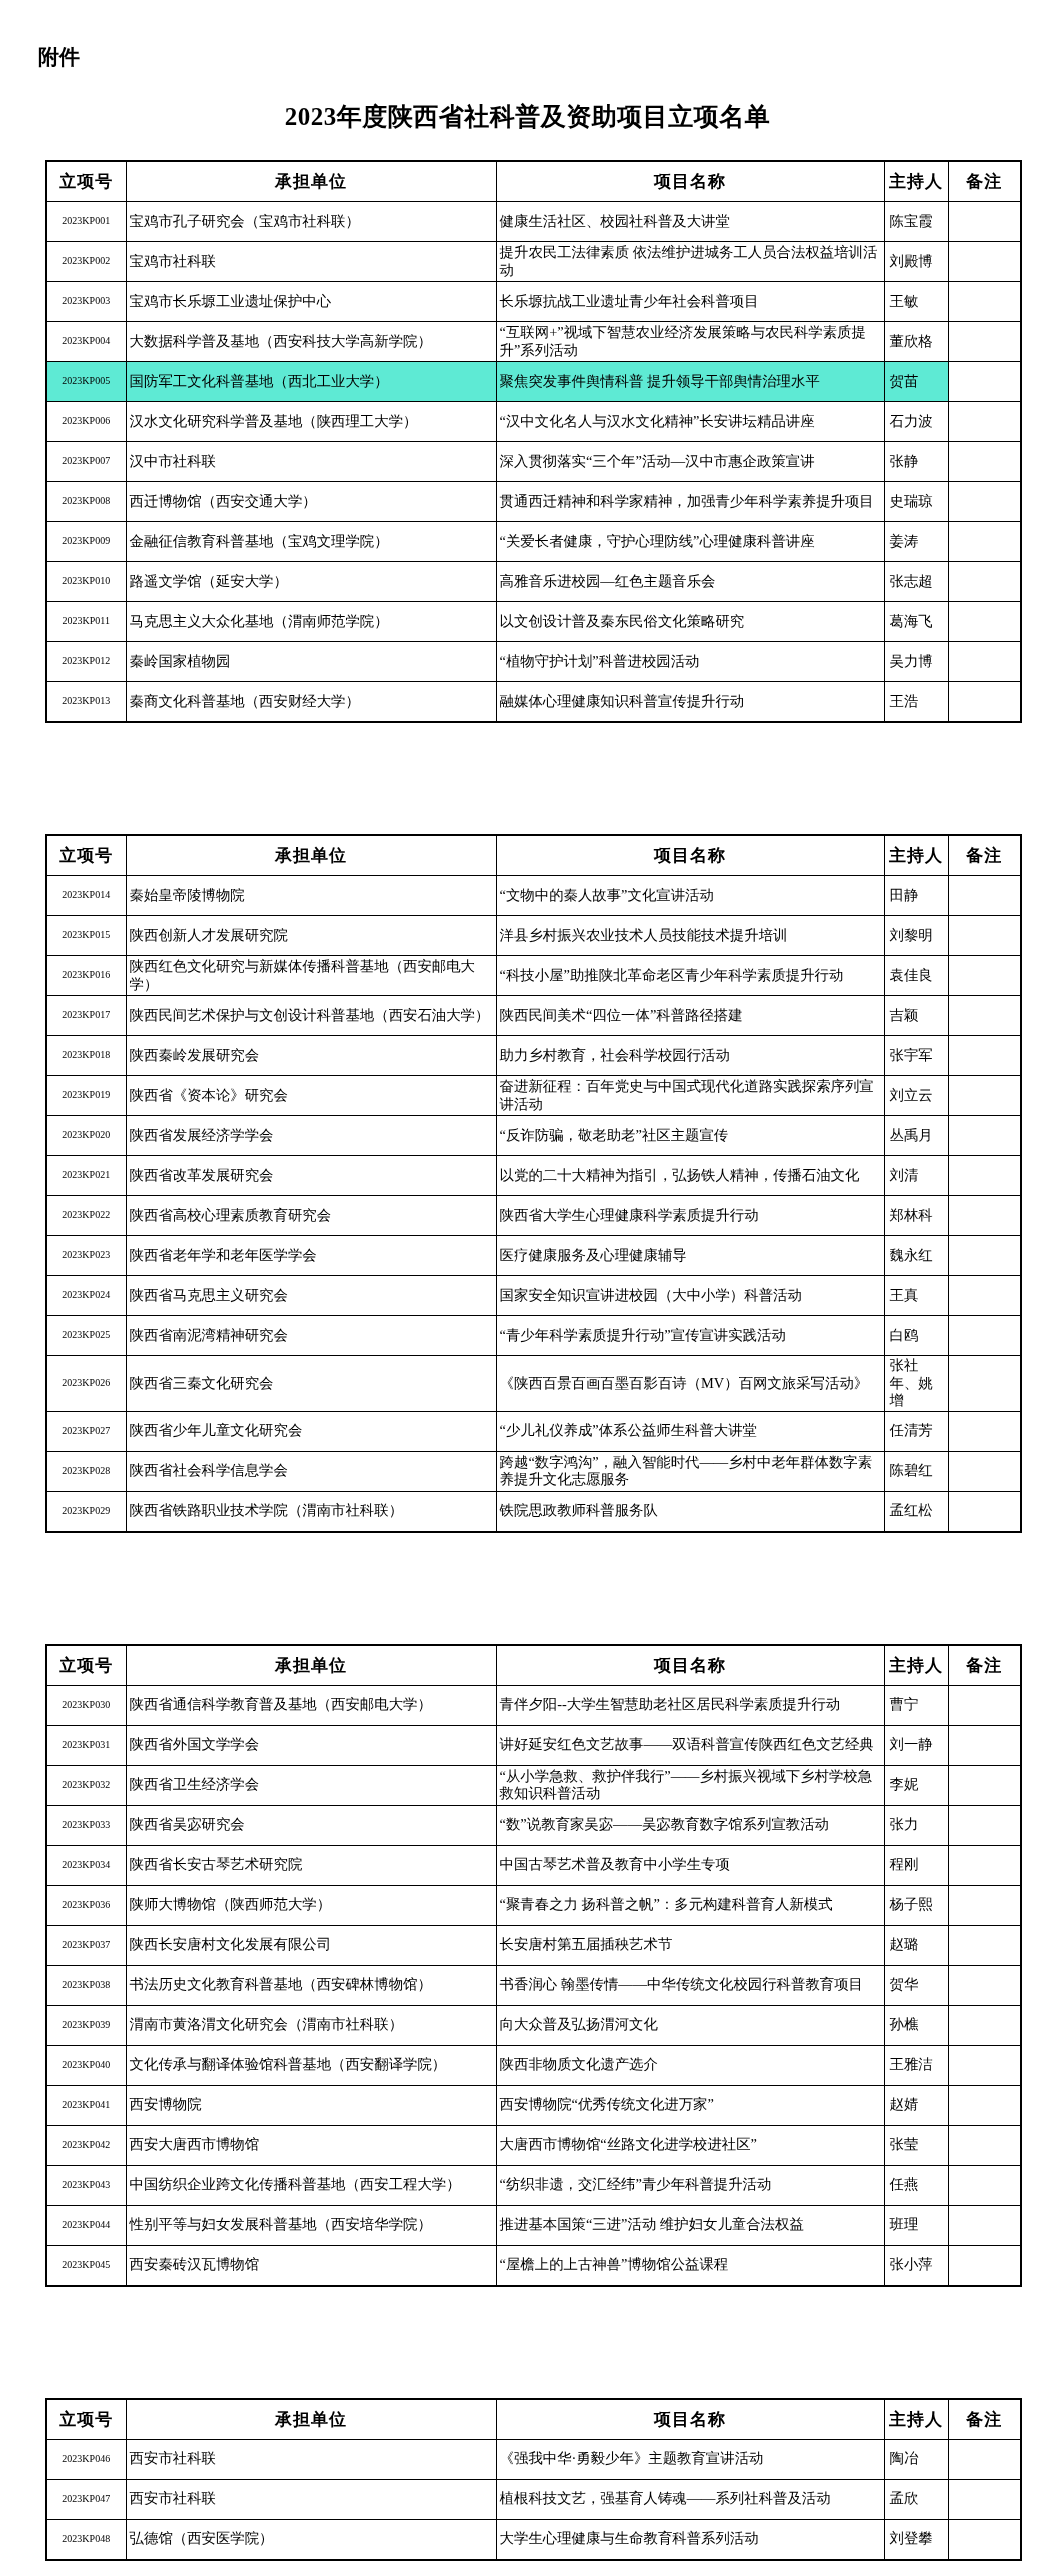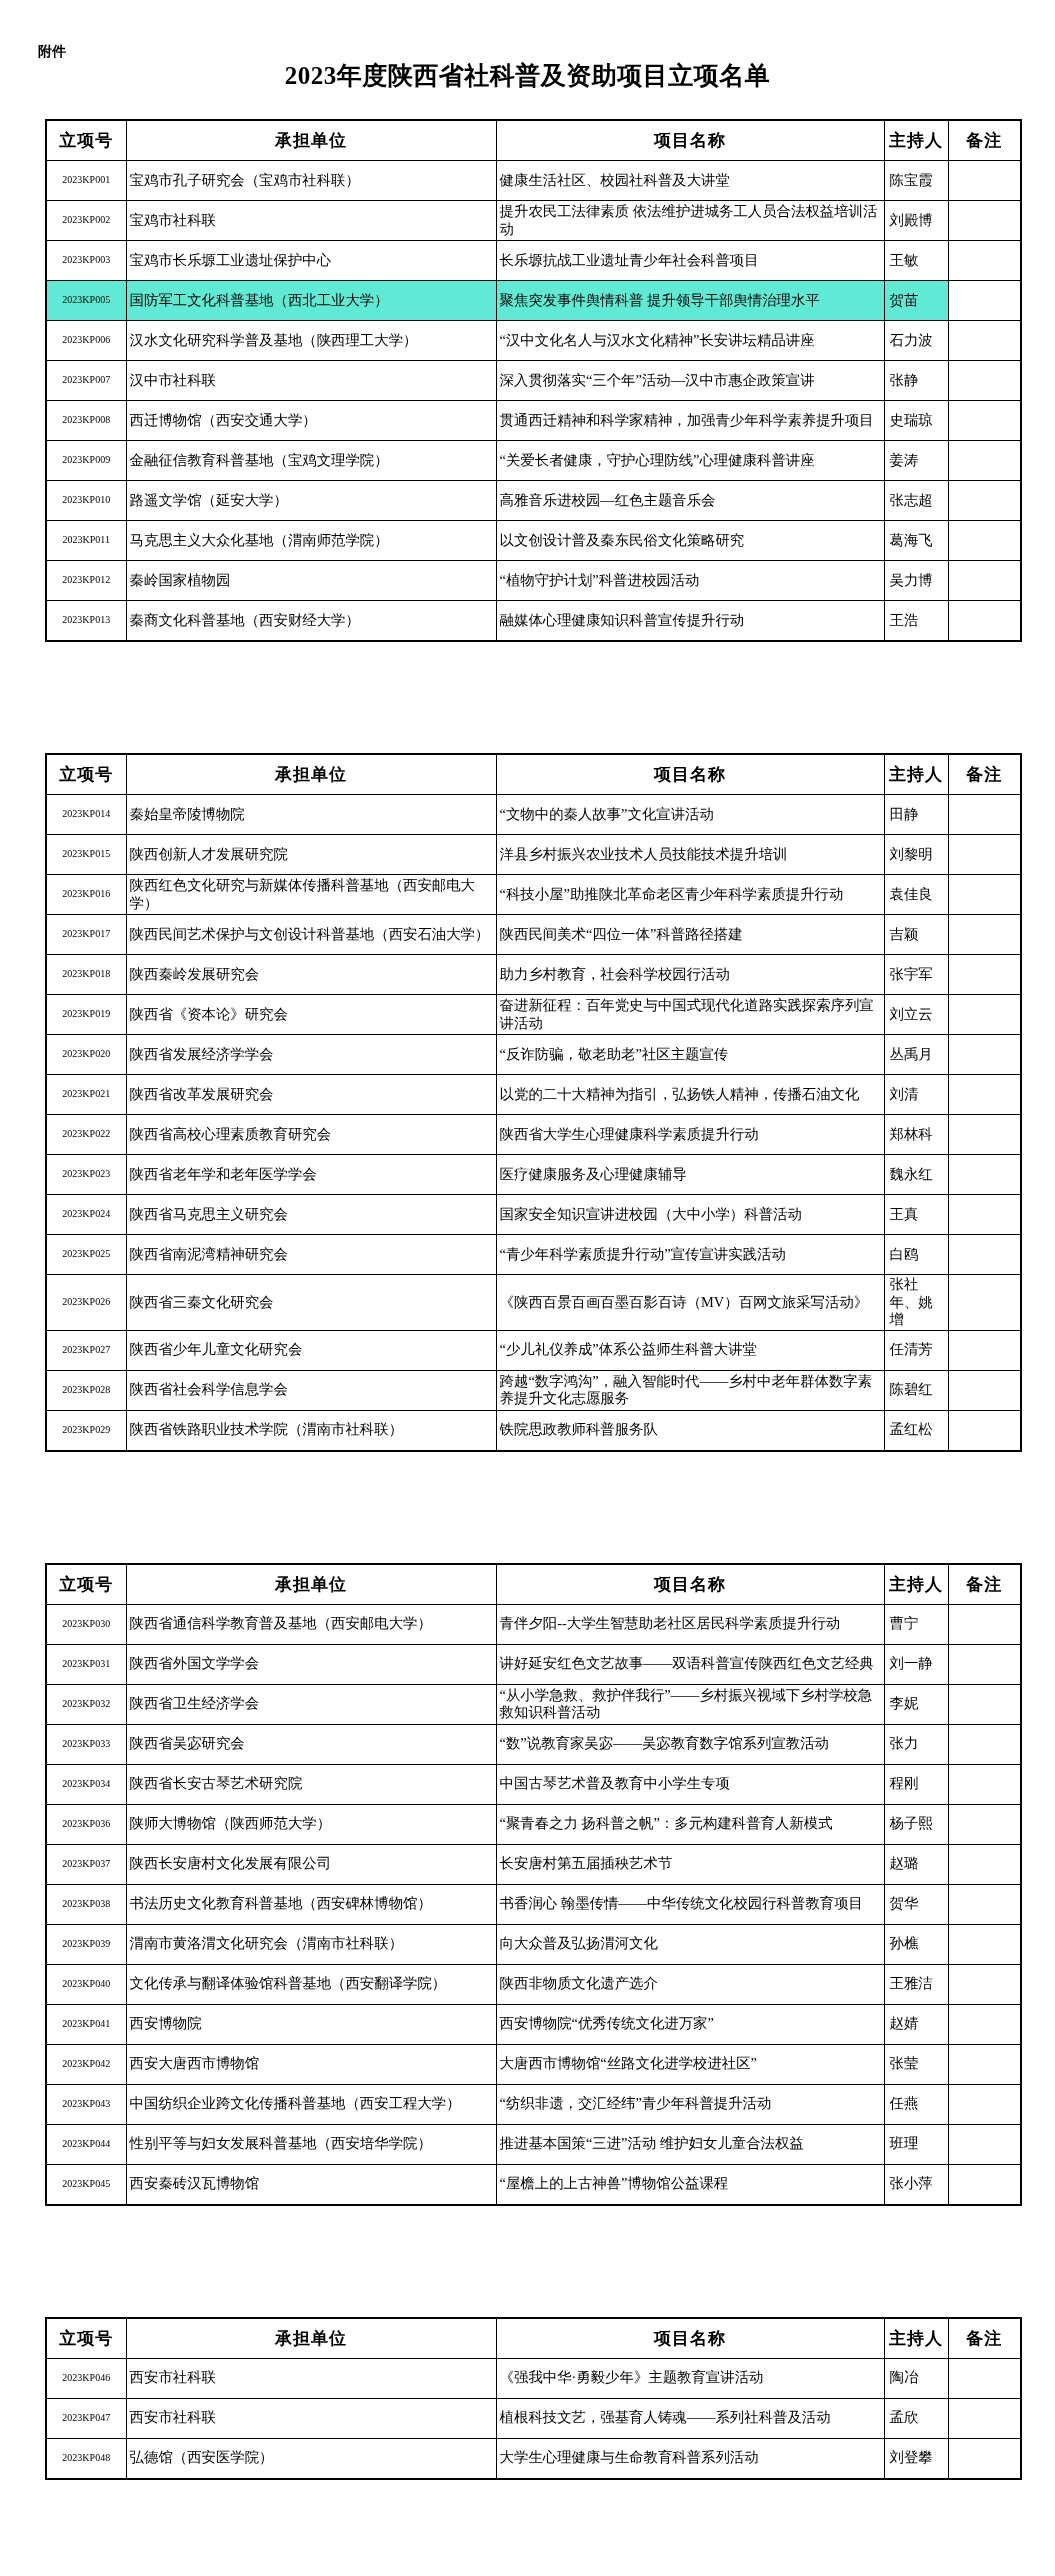--- a/index.html
+++ b/index.html
@@ -11,26 +11,26 @@
   }
   body {
     width: 1055px;
     min-height: 3046px;
     position: relative;
   }
   .attachment {
     position: absolute;
     top: 43px;
     left: 38px;
-    font-size: 14px;
+    font-size: 21px;
     font-weight: bold;
   }
   .doc-title {
     margin: 0;
-    padding-top: 59px;
+    padding-top: 100px;
     text-align: center;
     font-size: 25px;
     font-weight: bold;
     letter-spacing: 0.5px;
   }
   table.grid {
     border-collapse: collapse;
     table-layout: fixed;
     width: 976px;
     margin-left: 45px;
@@ -114,20 +114,27 @@
         <td data-name="host-cell">刘殿博</td>
         <td data-name="remark-cell"></td>
       </tr>
       <tr data-name="table-row">
         <td data-name="project-id-cell">2023KP003</td>
         <td data-name="org-cell">宝鸡市长乐塬工业遗址保护中心</td>
         <td data-name="project-name-cell">长乐塬抗战工业遗址青少年社会科普项目</td>
         <td data-name="host-cell">王敏</td>
         <td data-name="remark-cell"></td>
       </tr>
+      <tr data-name="table-row">
+        <td data-name="project-id-cell">2023KP004</td>
+        <td data-name="org-cell">大数据科学普及基地（西安科技大学高新学院）</td>
+        <td data-name="project-name-cell">“互联网+”视域下智慧农业经济发展策略与农民科学素质提升”系列活动</td>
+        <td data-name="host-cell">董欣格</td>
+        <td data-name="remark-cell"></td>
+      </tr>
       <tr data-name="table-row" class="hl">
         <td data-name="project-id-cell">2023KP005</td>
         <td data-name="org-cell">国防军工文化科普基地（西北工业大学）</td>
         <td data-name="project-name-cell">聚焦突发事件舆情科普 提升领导干部舆情治理水平</td>
         <td data-name="host-cell">贺苗</td>
         <td data-name="remark-cell"></td>
       </tr>
       <tr data-name="table-row">
         <td data-name="project-id-cell">2023KP006</td>
         <td data-name="org-cell">汉水文化研究科学普及基地（陕西理工大学）</td>

